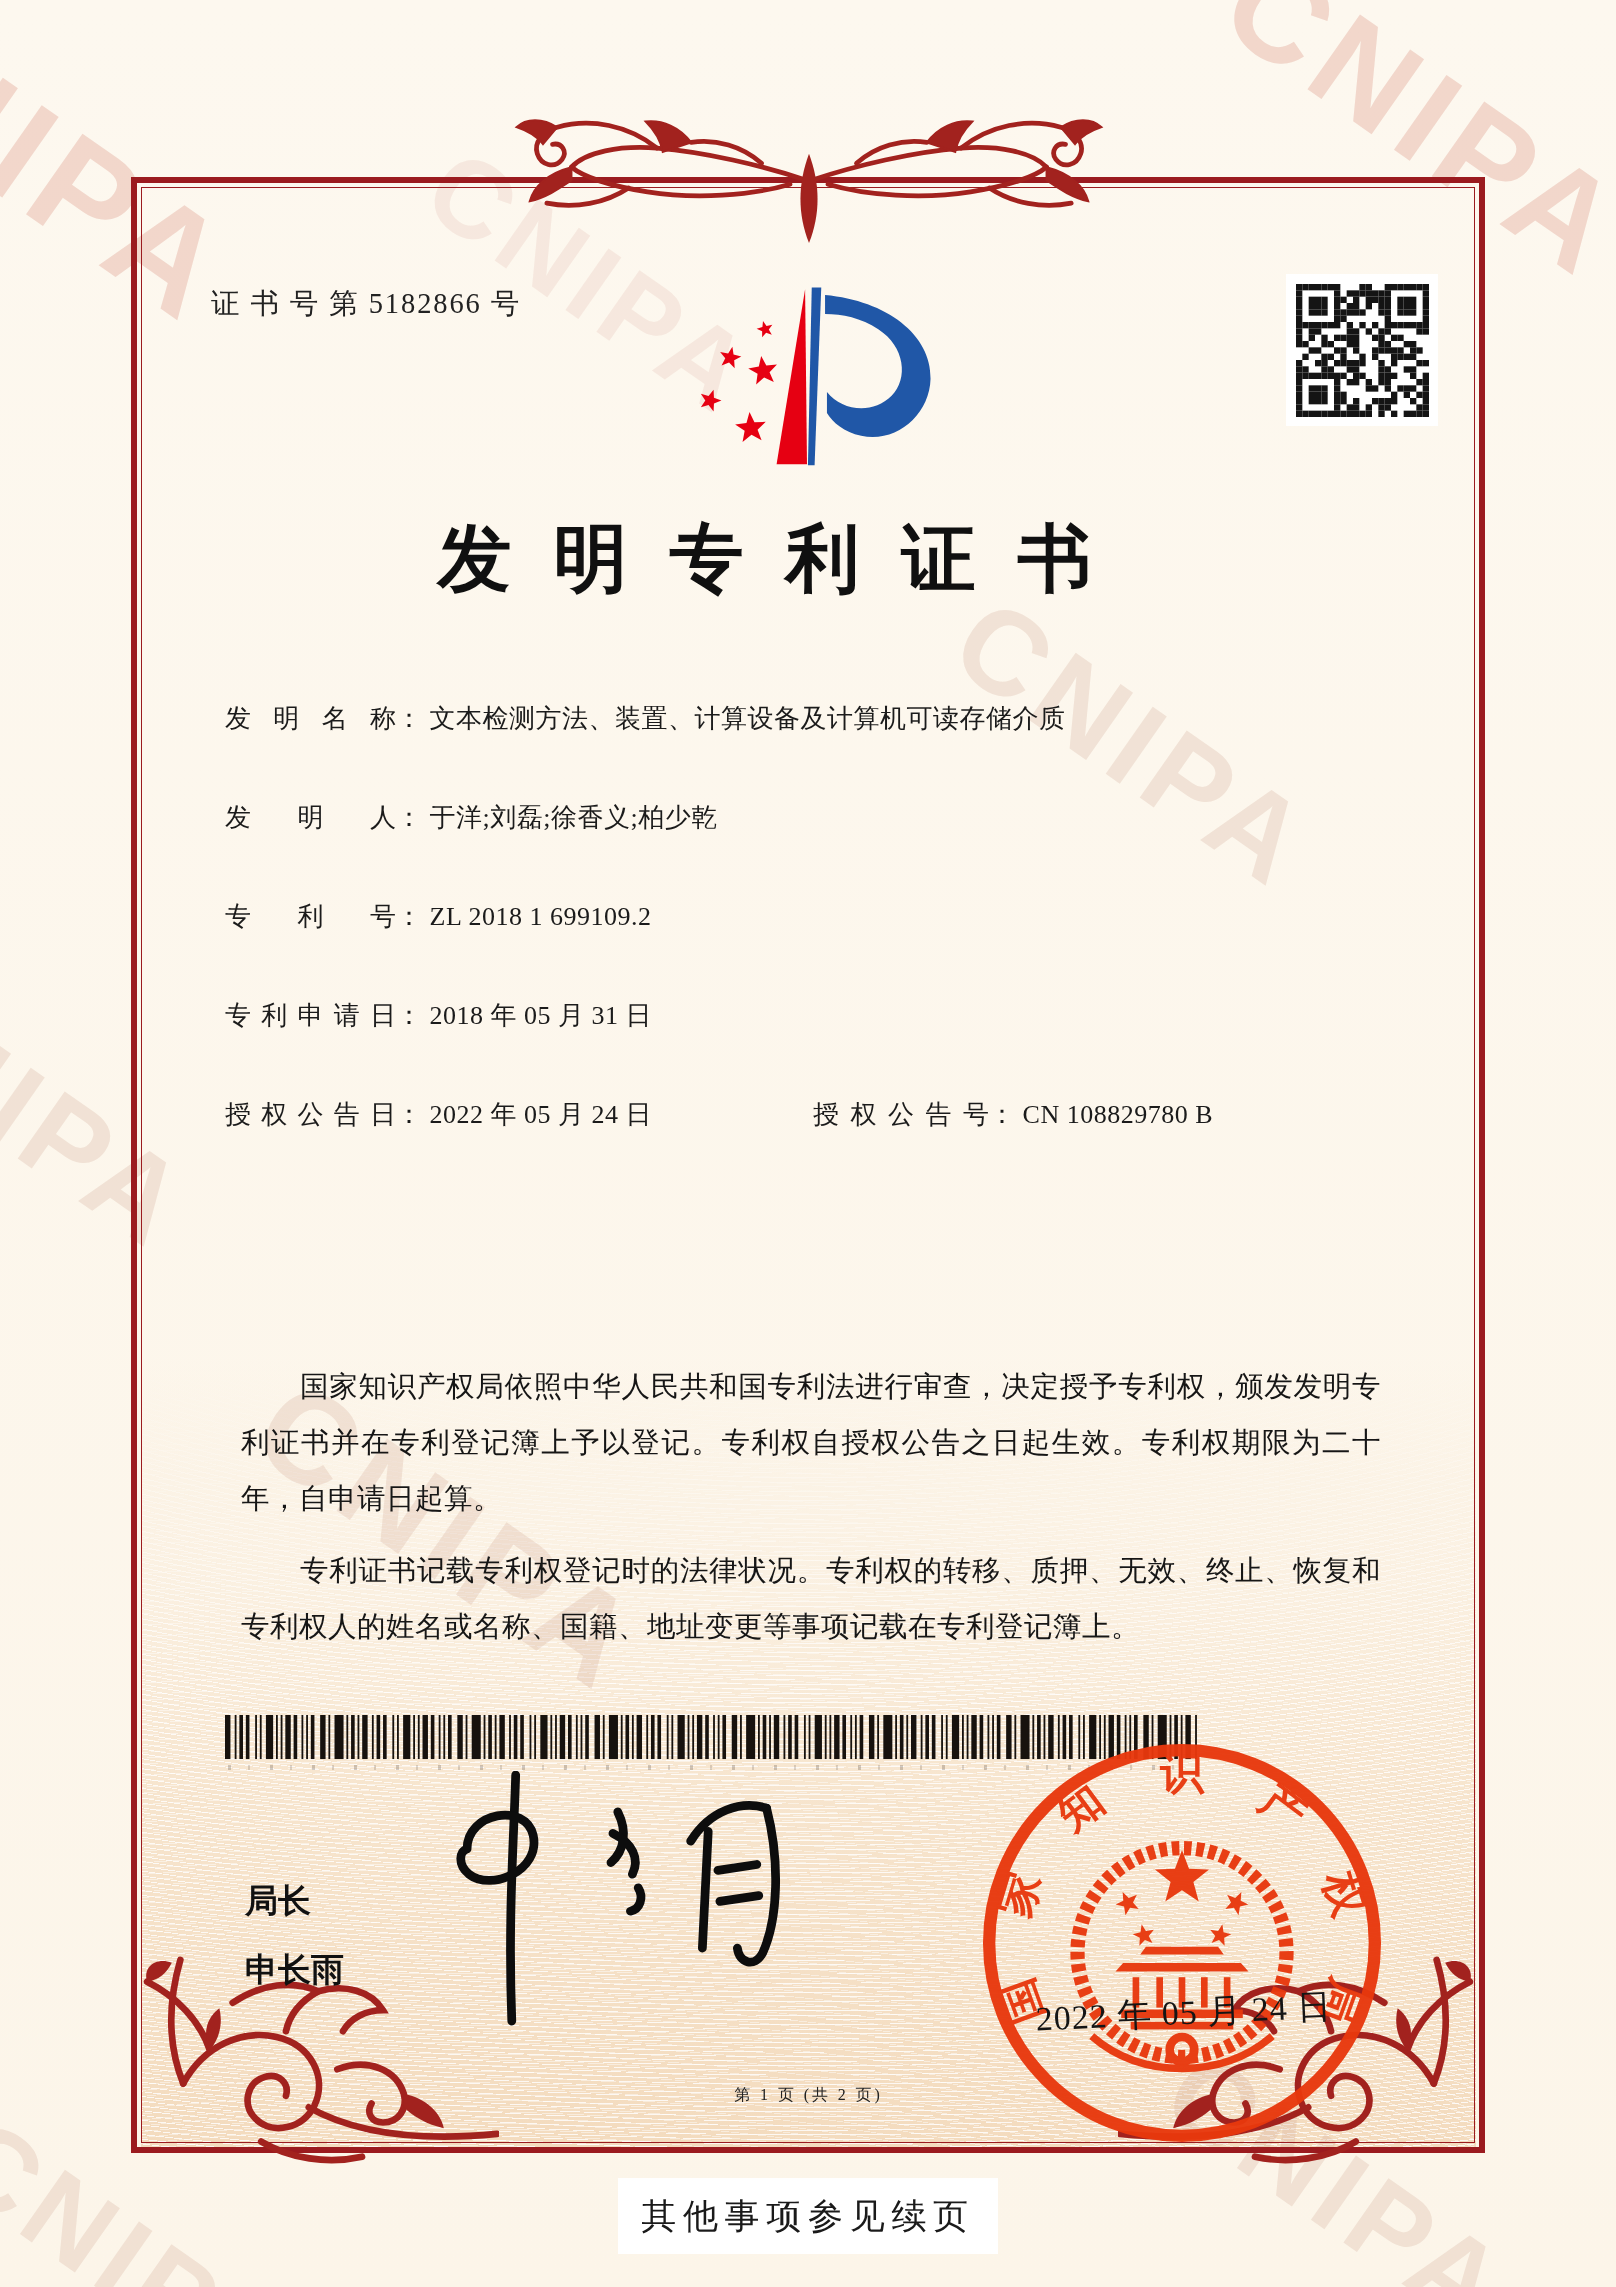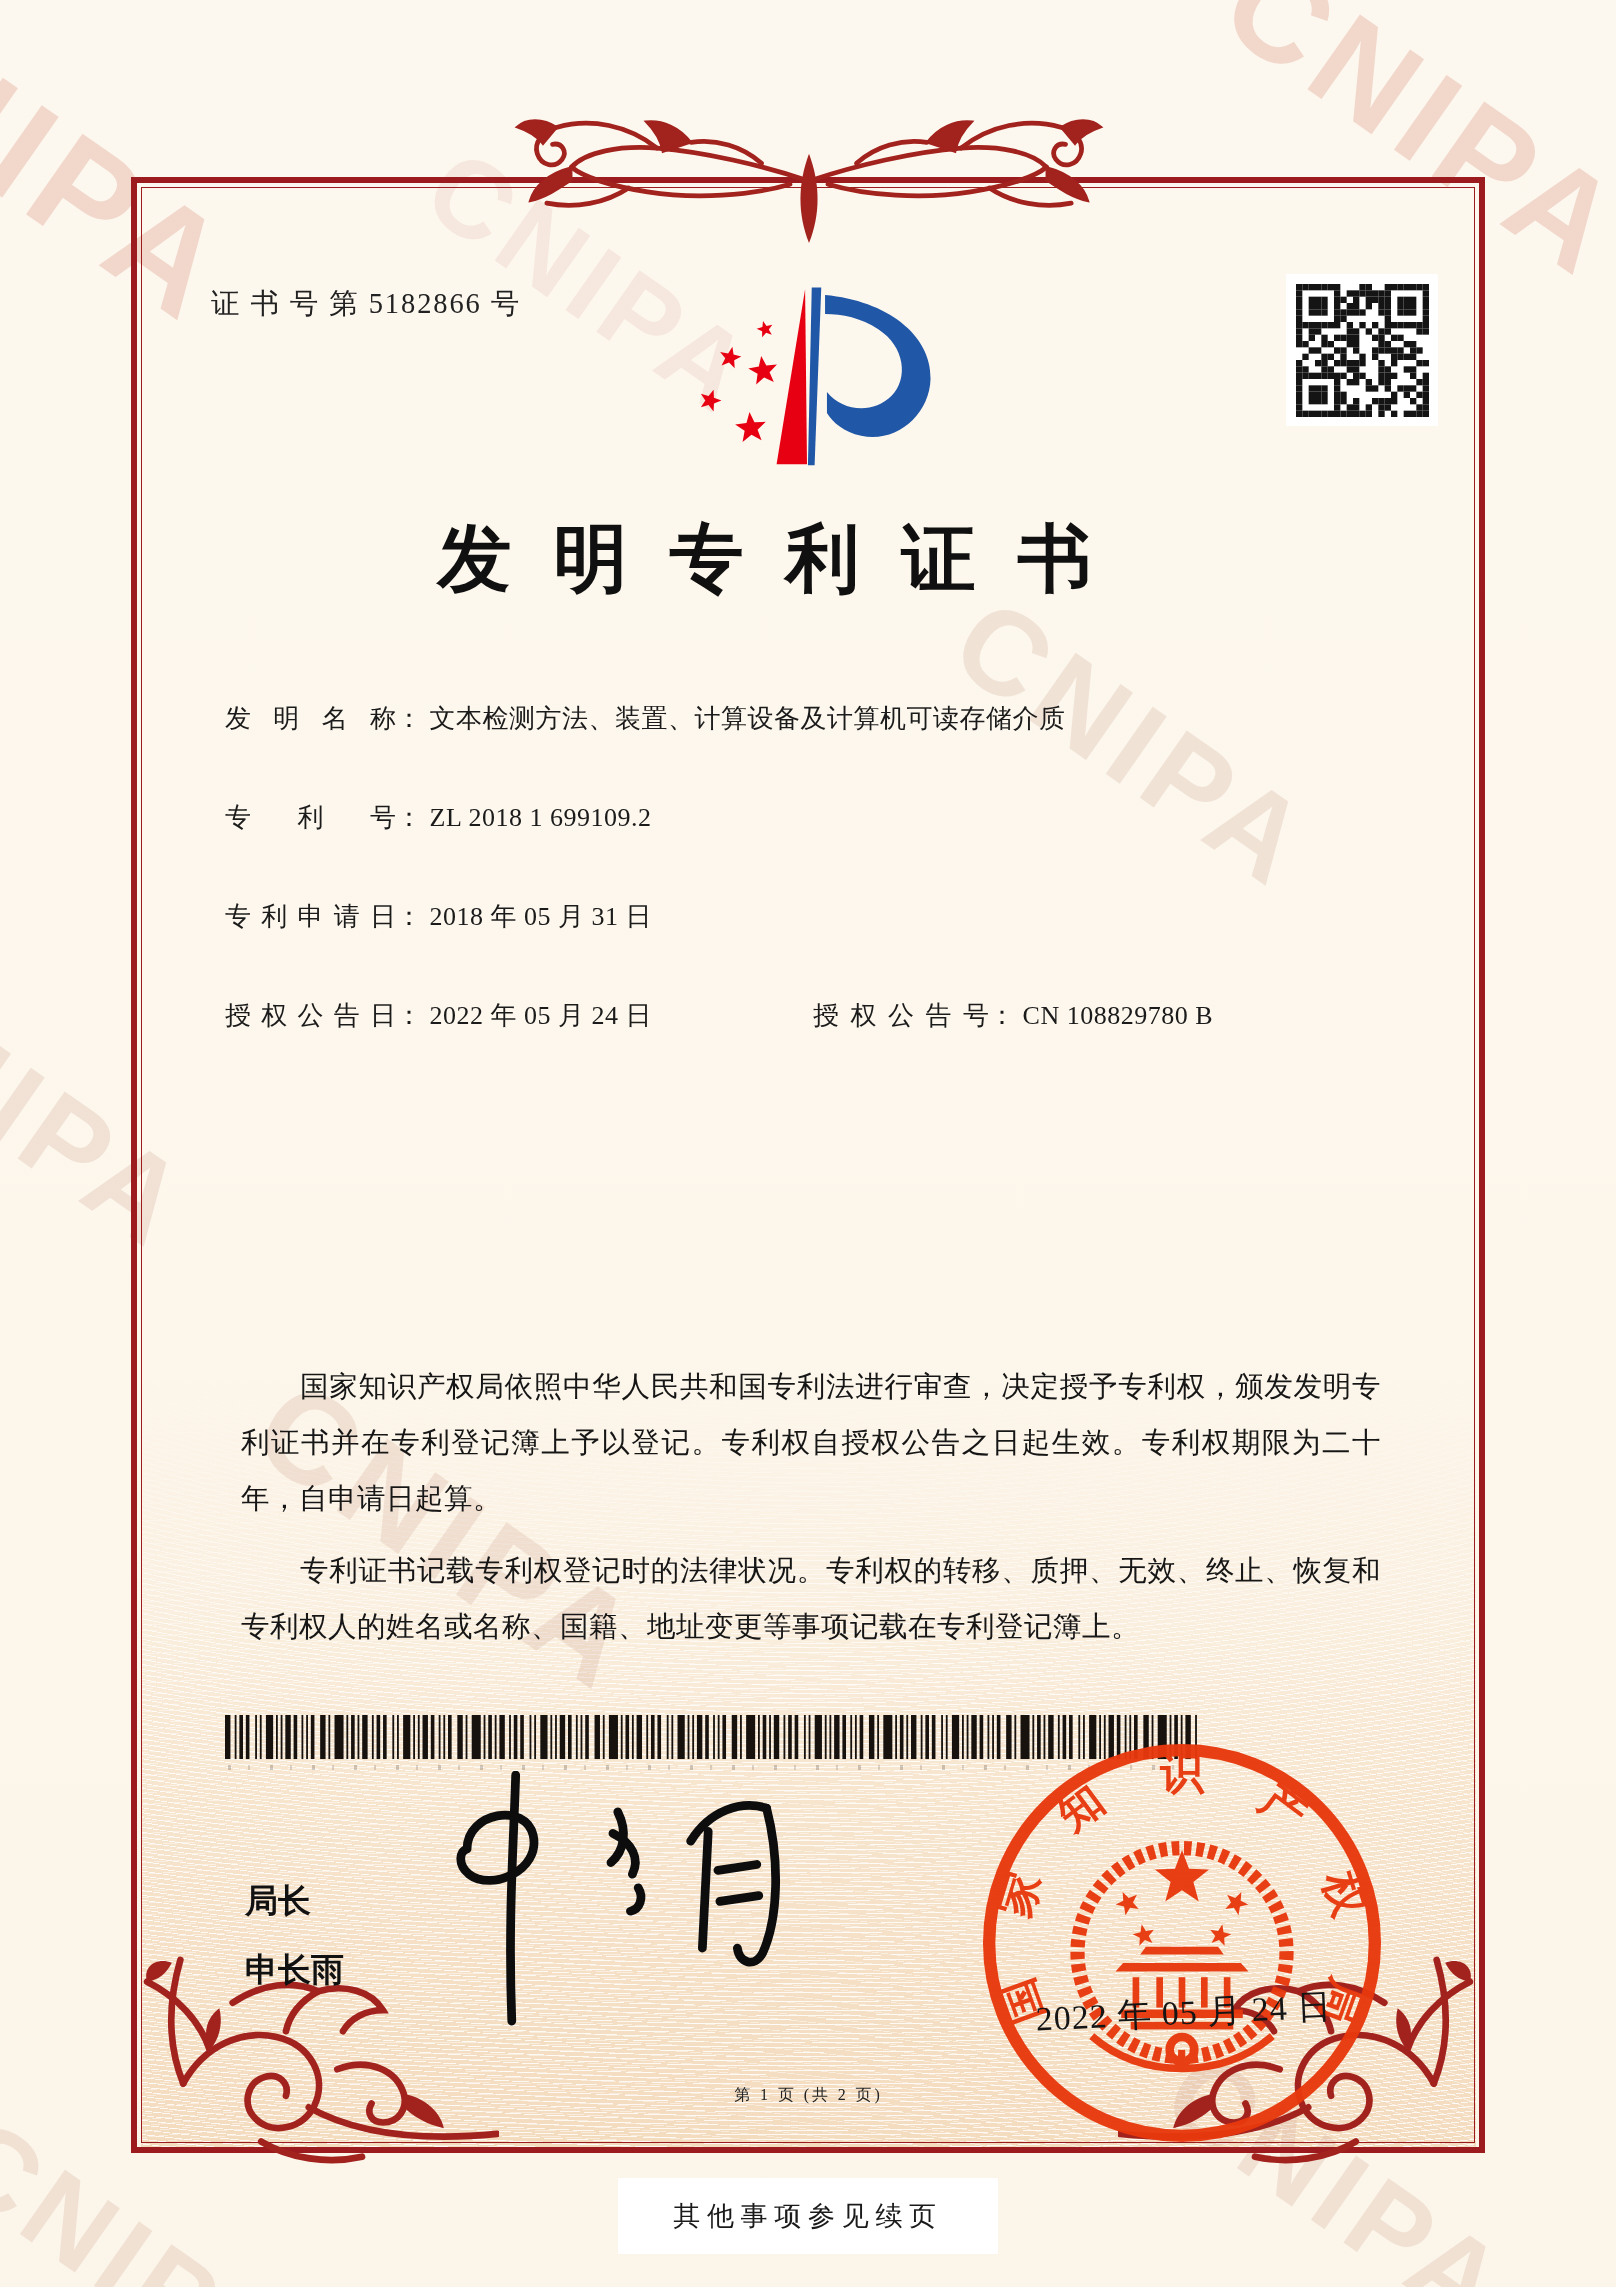--- a/index.html
+++ b/index.html
@@ -70,21 +70,21 @@
   .director-role{top:1879px}
   .director-name{top:1948px}
   .signature{position:absolute;z-index:4;left:399px;top:1771px;width:457px;height:257px}
   .seal{position:absolute;z-index:5;left:973px;top:1734px;width:418px;height:418px;opacity:.96}
   .seal-date{position:absolute;z-index:6;left:989px;top:1990px;width:390px;text-align:center;
      font-size:34px;color:#151515;transform:rotate(-2.5deg);letter-spacing:1px}
   .page-num{position:absolute;z-index:3;left:138px;top:2085px;width:1341px;text-align:center;
      font-size:16px;letter-spacing:2.9px;color:#222}
   .cont-note-box{position:absolute;z-index:3;left:618px;top:2178px;width:380px;height:76px;background:#fff;
      display:flex;align-items:center;justify-content:center}
-  .cont-note{font-size:27px;letter-spacing:6.7px;color:#1a1a1a}
+  .cont-note{font-size:35px;letter-spacing:6.7px;color:#1a1a1a}
 </style>
 </head>
 <body>
 
 <div class="page">
 
   <div class="wm wm1">CNIPA</div>
   <div class="wm wm2">CNIPA</div>
   <div class="wm wm3">CNIPA</div>
   <div class="wm wm4">CNIPA</div>
@@ -419,20 +419,24 @@
   </div>
 
   <div class="title">发明专利证书</div>
 
   <div class="fields" id="fields">
     <div class="frow">
       <span class="main"><span class="lab">发明名称</span><span class="col">：</span><span class="val">文本检测方法、装置、计算设备及计算机可读存储介质</span></span>
       
     </div>
 
+    <div class="frow">
+      <span class="main"><span class="lab">发明人</span><span class="col">：</span><span class="val">于洋;刘磊;徐香义;柏少乾</span></span>
+      
+    </div>
 
     <div class="frow">
       <span class="main"><span class="lab">专利号</span><span class="col">：</span><span class="val">ZL 2018 1 699109.2</span></span>
       
     </div>
 
     <div class="frow">
       <span class="main"><span class="lab">专利申请日</span><span class="col">：</span><span class="val">2018 年 05 月 31 日</span></span>
       
     </div>

